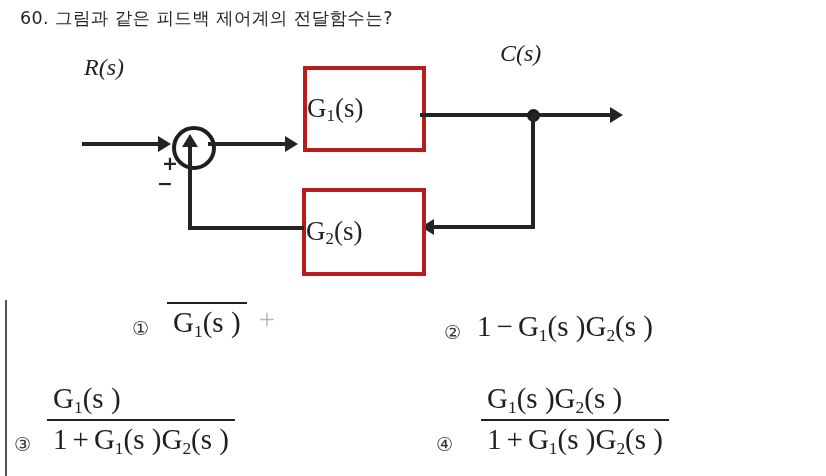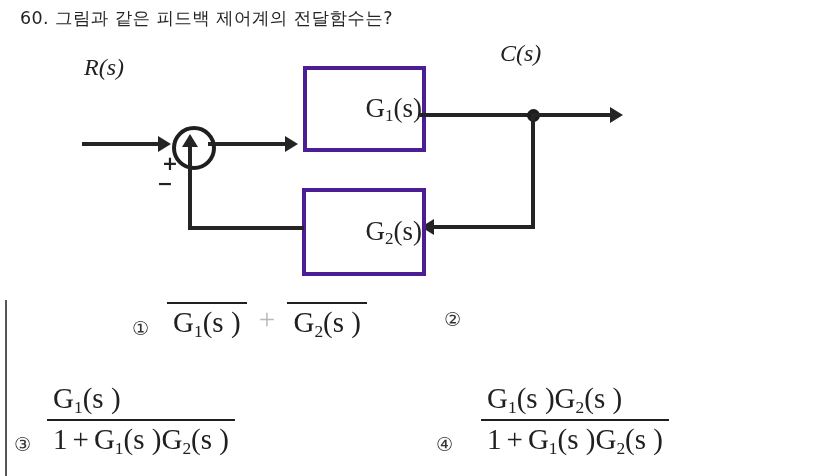--- a/index.html
+++ b/index.html
@@ -60,25 +60,25 @@
   .arrow-l {
     position: absolute;
     width: 0; height: 0;
     border-top: 8px solid transparent;
     border-bottom: 8px solid transparent;
     border-right: 13px solid #242424;
   }
 
   .blk {
     position: absolute;
-    border: 4px solid #4c1d95;
+    border: 4px solid #b91c1c;
     background: #ffffff;
     display: flex;
     align-items: center;
-    justify-content: flex-end;
+    justify-content: flex-start;
   }
   .blk-label {
     font-family: "Liberation Serif", serif;
     font-size: 27px;
     color: #222;
     white-space: nowrap;
   }
   .blk-label sub {
     font-size: 0.63em;
     vertical-align: -0.22em;
@@ -234,29 +234,26 @@
   <div id="options-rule"></div>
 
   <div class="opt" style="left:132px; top:6px;">
     <span class="opt-num">①</span>
     <span class="math" style="margin-left:18px;">
       <span class="frac frac-clip">
         <span class="num"></span>
         <span class="den"><span>G</span><sub>1</sub><span>(s )</span></span>
       </span>
       <span class="op op-faint">+</span>
-      <span class="frac frac-clip">
-        <span class="num"></span>
-        <span class="den"><span>G</span><sub>2</sub><span>(s )</span></span>
-      </span>
     </span>
   </div>
 
   <div class="opt" style="left:444px; top:14px;">
     <span class="opt-num">②</span>
+    <span class="math" style="margin-left:16px;"><span>1</span><span class="op">−</span><span>G</span><sub>1</sub><span>(s )</span><span>G</span><sub>2</sub><span>(s )</span></span>
   </div>
 
   <div class="opt" style="left:14px; top:86px;">
     <span class="opt-num">③</span>
     <span class="math" style="margin-left:16px;">
       <span class="frac">
         <span class="num"><span>G</span><sub>1</sub><span>(s )</span></span>
         <span class="den"><span>1</span><span class="op">+</span><span>G</span><sub>1</sub><span>(s )</span><span>G</span><sub>2</sub><span>(s )</span></span>
       </span>
     </span>

